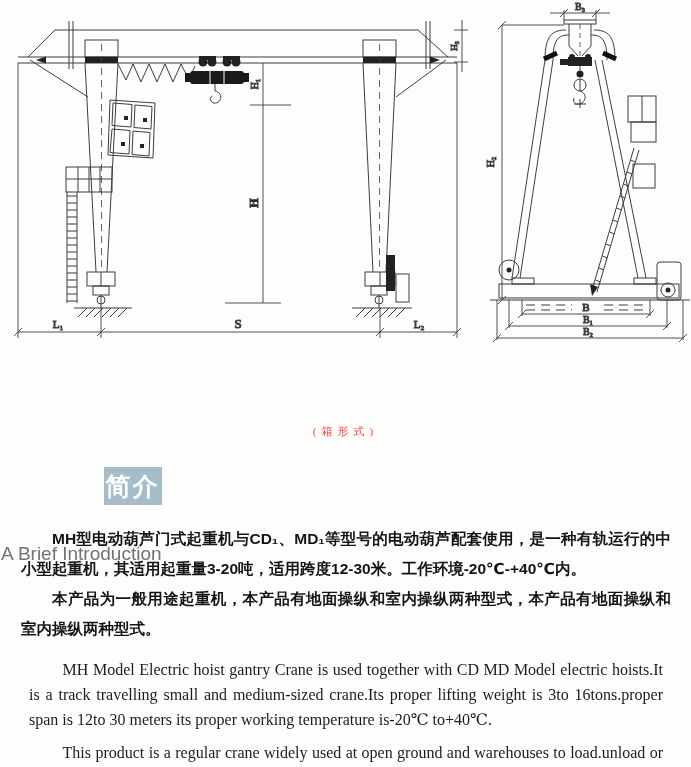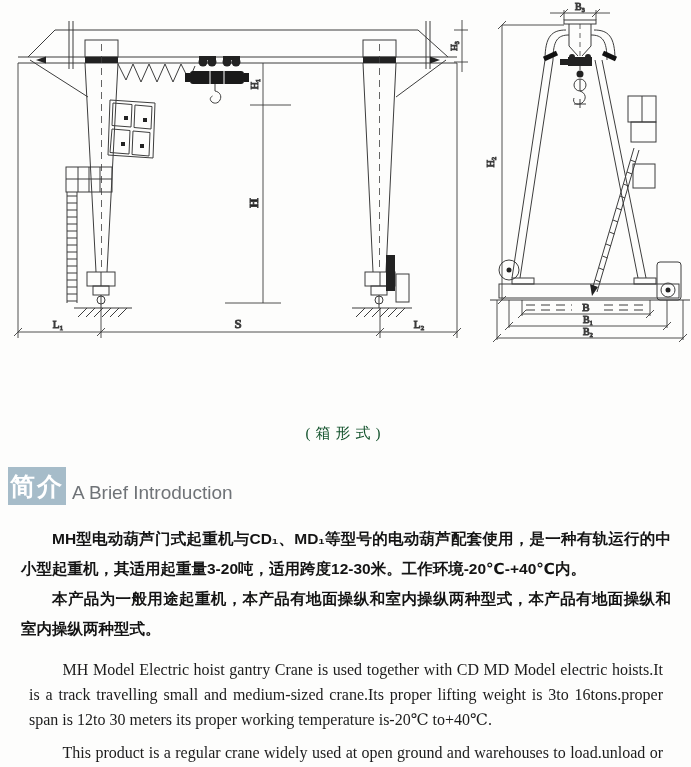--- a/index.html
+++ b/index.html
@@ -7,24 +7,24 @@
     position:relative;width:691px;height:767px;background:#fdfdfc;
     font-family:"Liberation Serif","DejaVu Serif",serif;overflow:hidden;
   }
   .drawing{position:absolute;top:0;left:0;}
   .drawing text{
     font-family:"Liberation Serif","DejaVu Serif",serif;
     fill:#1e1e1e;
   }
   .caption{
     position:absolute;top:424px;left:0;right:0;text-align:center;
-    font-size:15px;letter-spacing:5px;color:#14532d;
+    font-size:11px;letter-spacing:5px;color:#ef4444;
   }
   .intro{
-    position:absolute;top:467px;left:8px;display:flex;align-items:flex-end;gap:6px;
+    position:absolute;top:467px;left:1px;display:flex;align-items:flex-end;gap:25px;flex-direction:column;
   }
   .intro-badge{
     width:58px;height:38px;background:#a6bcc9;color:#fff;
     font-family:"Liberation Sans","DejaVu Sans",sans-serif;font-weight:bold;
     font-size:25px;display:flex;align-items:center;justify-content:center;
     letter-spacing:2px;
   }
   .intro-title{
     font-family:"Liberation Sans","DejaVu Sans",sans-serif;
     font-size:19px;color:#6f7377;padding-bottom:1px;margin-top:13px;

